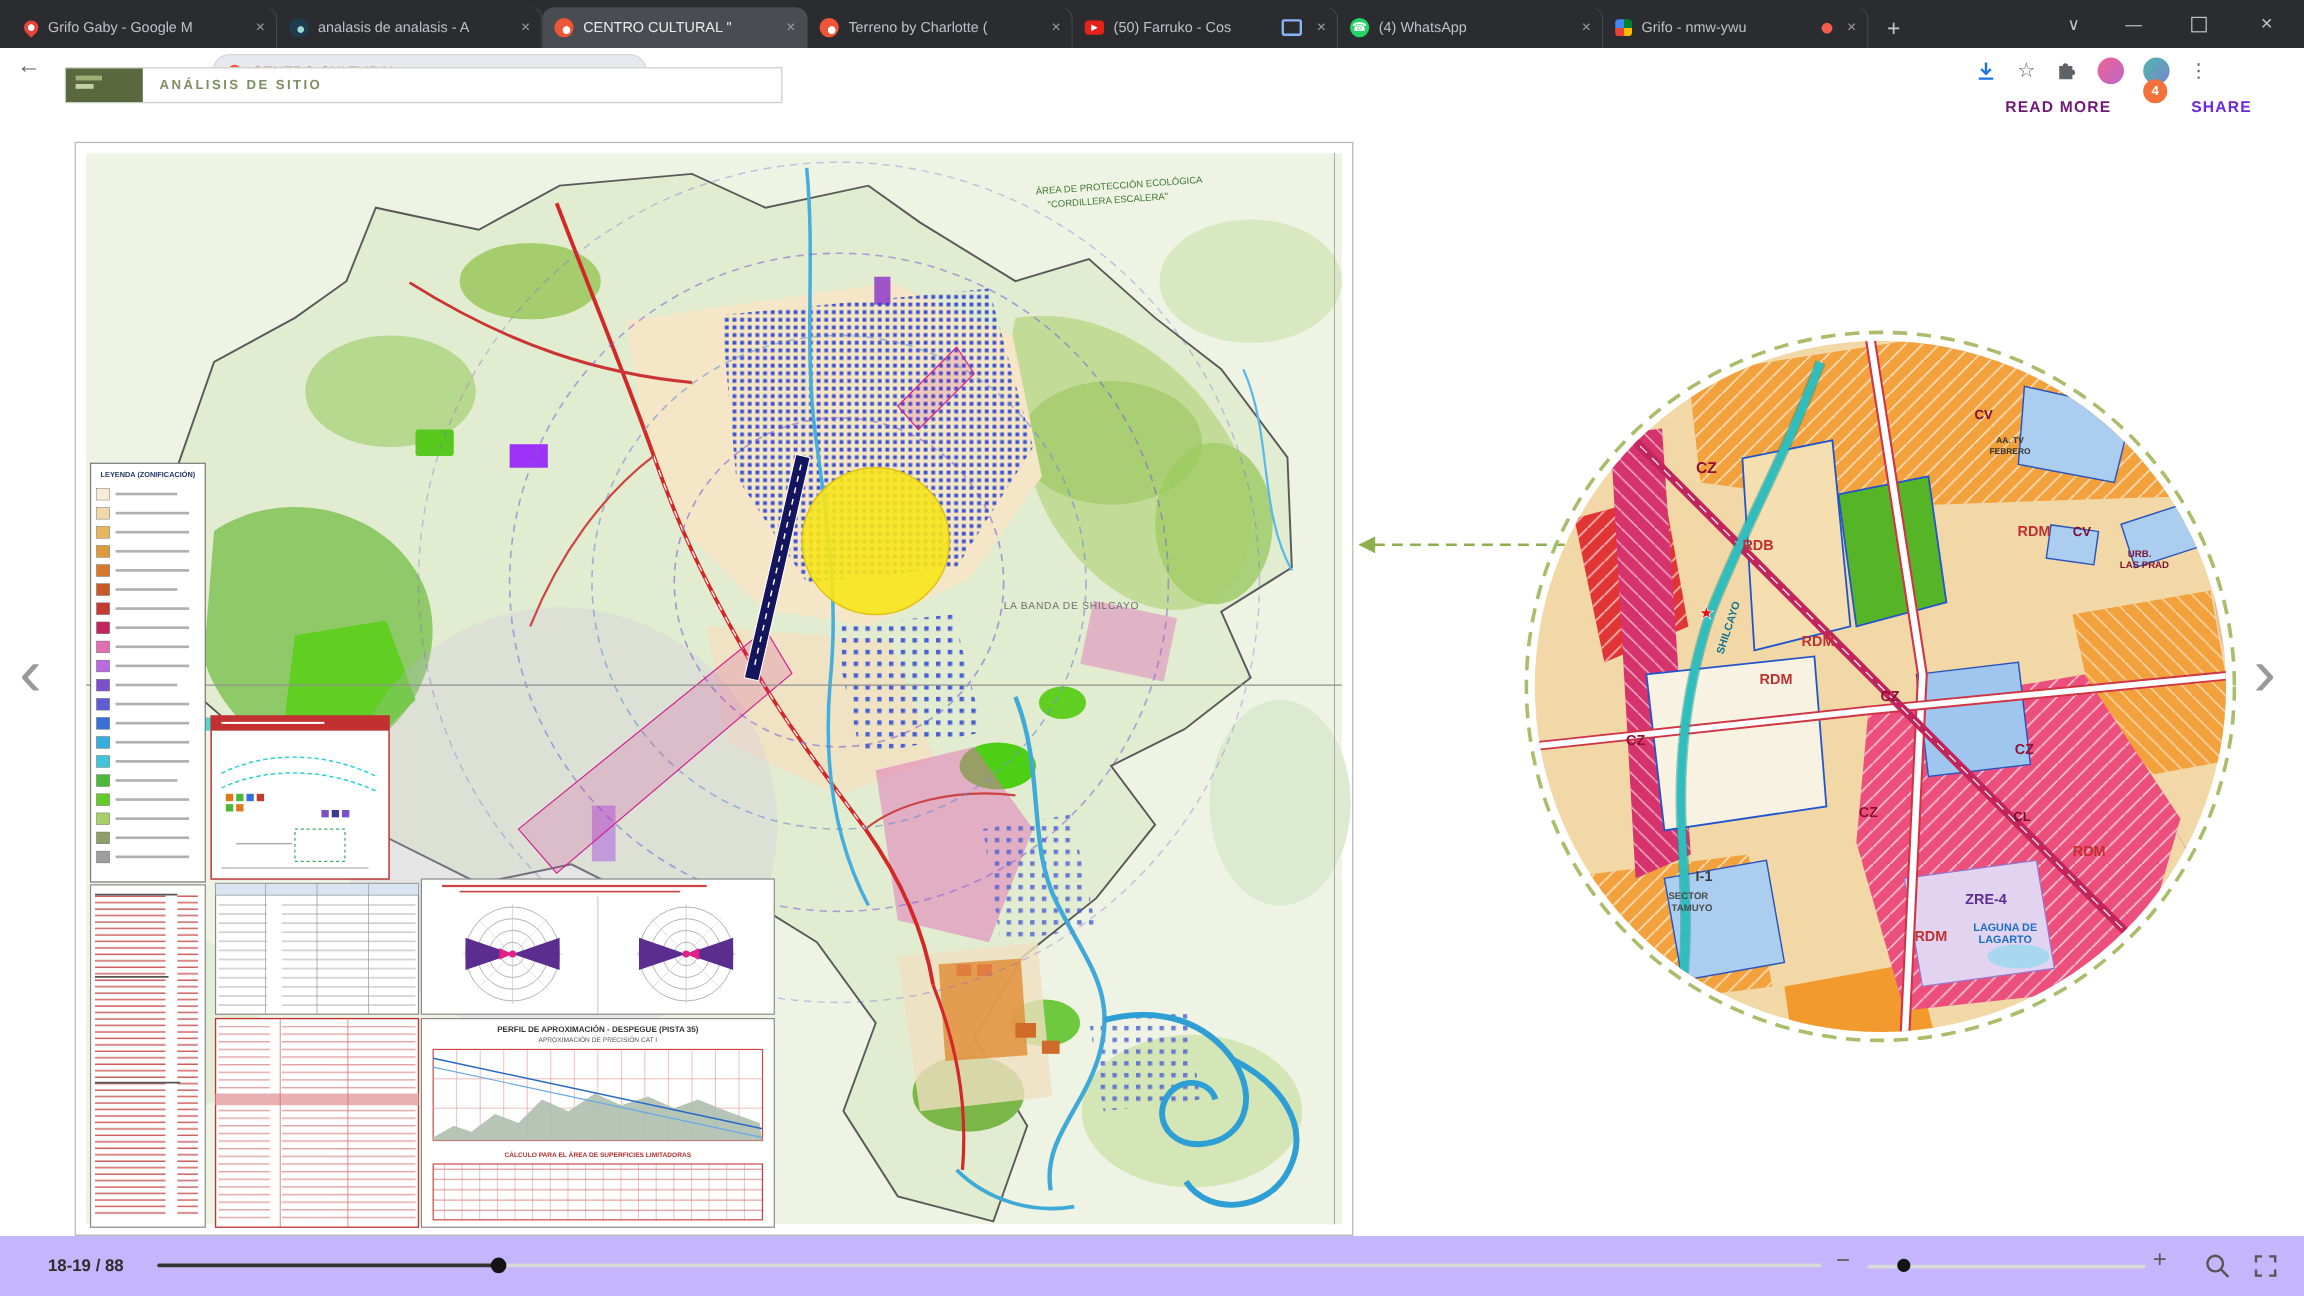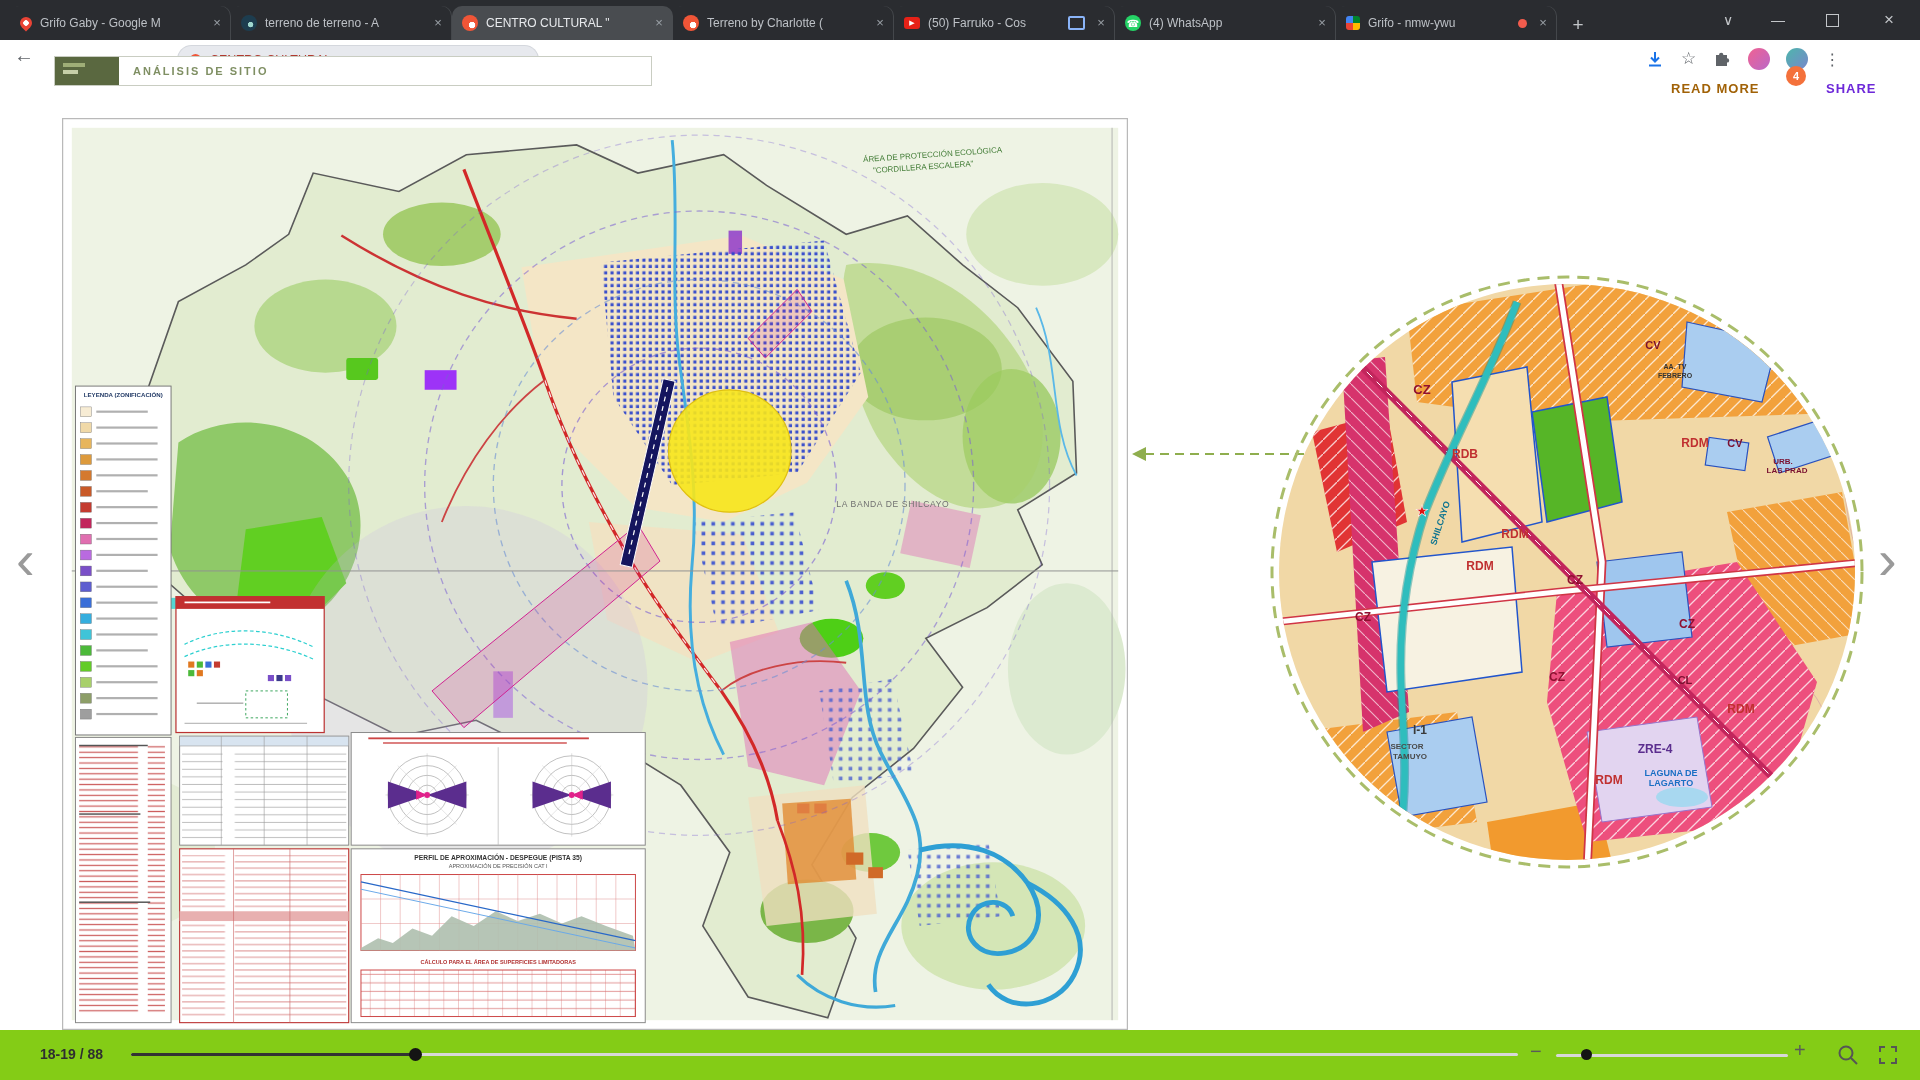--- a/index.html
+++ b/index.html
@@ -43,42 +43,42 @@
   #title-pill .pill-text{flex:1;font-size:12.5px;color:#b0392f;white-space:nowrap;overflow:hidden;}
   #title-pill .pill-close{flex:0 0 auto;color:#5f6368;font-size:13px;}
   #toolbar-icons{position:absolute;left:1645px;top:47px;display:flex;align-items:center;gap:16px;height:24px;}
   #toolbar-icons .t-star{font-size:17px;color:#5f6368;line-height:20px;}
   .avatar{width:22px;height:22px;border-radius:50%;}
   .avatar-1{background:linear-gradient(135deg,#f06292,#ba68c8);}
   .avatar-2{background:linear-gradient(135deg,#4db6ac,#7986cb);}
   .kebab{font-size:16px;color:#5f6368;}
 
   
-  #readmore{position:absolute;left:1671px;top:81px;font-size:13px;font-weight:700;color:#a16207;letter-spacing:1px;}
+  #readmore{position:absolute;left:1671px;top:81px;font-size:13px;font-weight:700;color:#701a75;letter-spacing:1px;}
   #readmore-badge{position:absolute;left:1786px;top:66px;width:20px;height:20px;border-radius:50%;background:#f4713b;
                   color:#fff;font-size:11px;font-weight:700;display:flex;align-items:center;justify-content:center;}
   #share{position:absolute;left:1826px;top:81px;font-size:13px;font-weight:700;color:#6d28d9;letter-spacing:1px;}
   #nav-prev,#nav-next{position:absolute;top:532px;font-size:56px;color:#9a9a9a;line-height:1;font-weight:400;}
   #nav-prev{left:16px;} #nav-next{left:1878px;}
 
   
   #doc-header{position:absolute;left:54px;top:56px;width:598px;height:30px;background:#fff;
               border:1px solid #c9cdc2;display:flex;align-items:center;box-sizing:border-box;}
   #doc-logo{width:64px;height:28px;background:#5a6840;flex:0 0 auto;position:relative;}
   #doc-logo i{position:absolute;left:8px;top:6px;width:22px;height:4px;background:#9fae77;}
   #doc-logo b{position:absolute;left:8px;top:13px;width:15px;height:4px;background:#c6cfa8;}
   #doc-title{padding-left:14px;font-size:11px;font-weight:600;color:#7f8f63;letter-spacing:2px;}
 
   
   #map-page{position:absolute;left:62px;top:118px;width:1066px;height:912px;}
   #connector{position:absolute;left:1128px;top:440px;}
   #detail-circle{position:absolute;left:1267px;top:272px;}
 
   
-  #bottombar{position:absolute;left:0;bottom:0;width:1920px;height:50px;background:#84cc16;}
+  #bottombar{position:absolute;left:0;bottom:0;width:1920px;height:50px;background:#c4b5fd;}
   #page-ind{position:absolute;left:40px;top:16px;font-size:14px;font-weight:700;color:#2e2e30;}
   #progress-track{position:absolute;left:131px;top:23px;width:1387px;height:3px;background:#d8d8d8;border-radius:2px;}
   #progress-fill{position:absolute;left:0;top:0;height:3px;background:#333;border-radius:2px;}
   #progress-handle{position:absolute;top:18px;width:13px;height:13px;border-radius:50%;background:#141414;}
   #zoom-minus{position:absolute;left:1530px;top:10px;font-size:20px;color:#5a5a5a;}
   #zoom-track{position:absolute;left:1556px;top:24px;width:232px;height:3px;background:#d8d8d8;border-radius:2px;}
   #zoom-handle{position:absolute;top:19px;width:11px;height:11px;border-radius:50%;background:#141414;}
   #zoom-plus{position:absolute;left:1794px;top:9px;font-size:20px;color:#5a5a5a;}
   #lens-btn{position:absolute;left:1836px;top:13px;}
   #fs-btn{position:absolute;left:1876px;top:13px;}
@@ -92,21 +92,21 @@
 
   <div class="tabbar">
     <div id="tabs">
         <div class="tab">
           <span class="fav fav-maps"></span>
           <span class="tab-title">Grifo Gaby - Google M</span>
           <span class="tab-close">×</span>
         </div>
         <div class="tab">
           <span class="fav fav-issuu-dark"></span>
-          <span class="tab-title">terreno de terreno - A</span>
+          <span class="tab-title">analasis de analasis - A</span>
           <span class="tab-close">×</span>
         </div>
         <div class="tab active">
           <span class="fav fav-issuu"></span>
           <span class="tab-title">CENTRO CULTURAL "</span>
           <span class="tab-close">×</span>
         </div>
         <div class="tab">
           <span class="fav fav-issuu"></span>
           <span class="tab-title">Terreno by Charlotte (</span>

